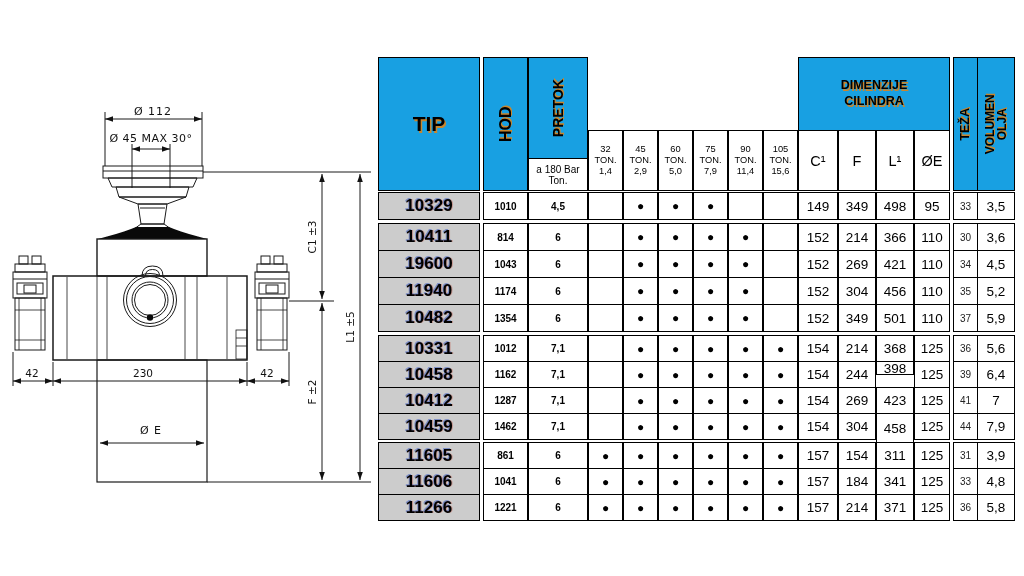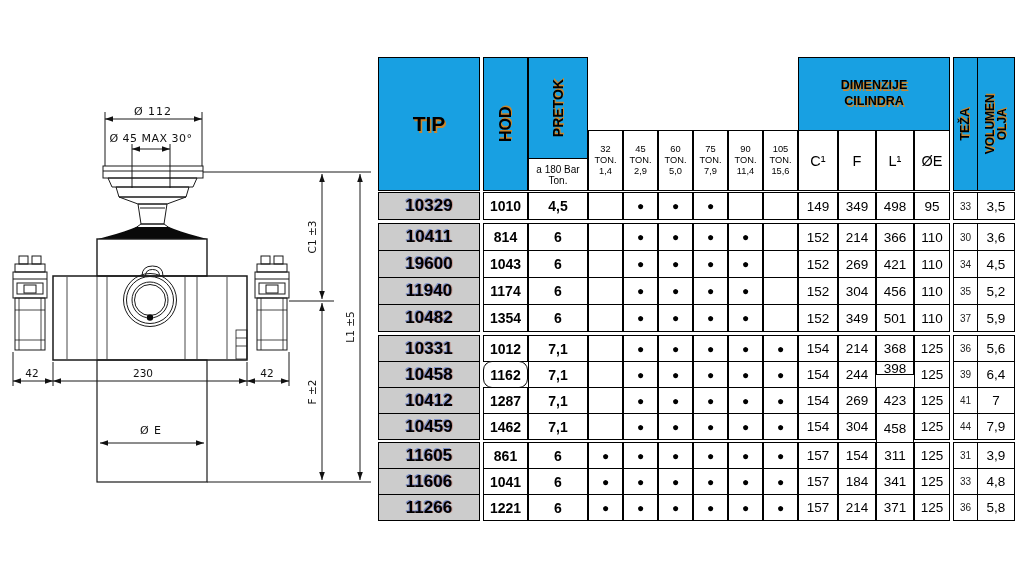--- a/index.html
+++ b/index.html
@@ -8,21 +8,21 @@
   .drawing{position:absolute;left:0;top:0;}
   .spec-table{position:absolute;left:378px;top:57px;width:639px;height:465px;}
   .cell,.hcell{position:absolute;box-sizing:border-box;border:1px solid #000;
         display:flex;align-items:center;justify-content:center;background:#fff;}
   .hcell{background:var(--blue,#18a0e2);}
   .hcell .ht{font-weight:bold;color:#000;text-shadow:1.5px 1.5px 0 var(--orange,#c8862e);}
   .vwrap{position:absolute;inset:0;display:flex;align-items:center;justify-content:center;}
   .vtext{transform:rotate(-90deg);white-space:nowrap;text-align:center;line-height:1.02;}
   .tipcell{background:var(--gray,#cccccc);font-weight:bold;font-size:17px;
            text-shadow:-1px -1px 0 rgba(60,90,190,.55),1px 0 0 rgba(190,60,40,.35);}
-  .b12{font-weight:bold;font-size:14px;}
+  .b12{font-weight:bold;font-size:10px;}
   .val{font-size:13.5px;}
   .dot{font-size:12px;}
   .teza{font-size:10px;color:#222;}
   .subsmall{font-size:10px;line-height:1.1;text-align:center;}
   .tonhead{font-size:9.3px;line-height:1.15;text-align:center;}
   .cilhead{font-size:14.5px;}
   svg text{font-family:"DejaVu Sans",sans-serif;fill:#111;}
 </style>
 </head>
 <body>
@@ -265,21 +265,21 @@
         <div class="cell dot" style="left: 315px; top: 278px; width: 35px; height: 27px;">●</div>
         <div class="cell dot" style="left: 350px; top: 278px; width: 35px; height: 27px;">●</div>
         <div class="cell dot" style="left: 385px; top: 278px; width: 35px; height: 27px;">●</div>
         <div class="cell val" style="left: 420px; top: 278px; width: 40px; height: 27px;">154</div>
         <div class="cell val" style="left: 460px; top: 278px; width: 38px; height: 27px;">214</div>
         <div class="cell val" style="left: 498px; top: 278px; width: 38px; height: 27px;">368</div>
         <div class="cell val" style="left: 536px; top: 278px; width: 36px; height: 27px;">125</div>
         <div class="cell teza" style="left: 575px; top: 278px; width: 25px; height: 27px;">36</div>
         <div class="cell val" style="left: 599px; top: 278px; width: 38px; height: 27px;">5,6</div>
         <div class="cell tipcell" style="left: 0px; top: 304px; width: 102px; height: 27px;">10458</div>
-        <div class="cell b12" style="left: 105px; top: 304px; width: 45px; height: 27px; border-radius: 9px;">1162</div>
+        <div class="cell b12" style="left: 105px; top: 304px; width: 45px; height: 27px;">1162</div>
         <div class="cell b12" style="left: 150px; top: 304px; width: 60px; height: 27px;">7,1</div>
         <div class="cell dot" style="left: 210px; top: 304px; width: 35px; height: 27px;"></div>
         <div class="cell dot" style="left: 245px; top: 304px; width: 35px; height: 27px;">●</div>
         <div class="cell dot" style="left: 280px; top: 304px; width: 35px; height: 27px;">●</div>
         <div class="cell dot" style="left: 315px; top: 304px; width: 35px; height: 27px;">●</div>
         <div class="cell dot" style="left: 350px; top: 304px; width: 35px; height: 27px;">●</div>
         <div class="cell dot" style="left: 385px; top: 304px; width: 35px; height: 27px;">●</div>
         <div class="cell val" style="left: 420px; top: 304px; width: 40px; height: 27px;">154</div>
         <div class="cell val" style="left: 460px; top: 304px; width: 38px; height: 27px;">244</div>
         <div class="cell val" style="left: 498px; top: 304px; width: 38px; height: 14px;">398</div>

